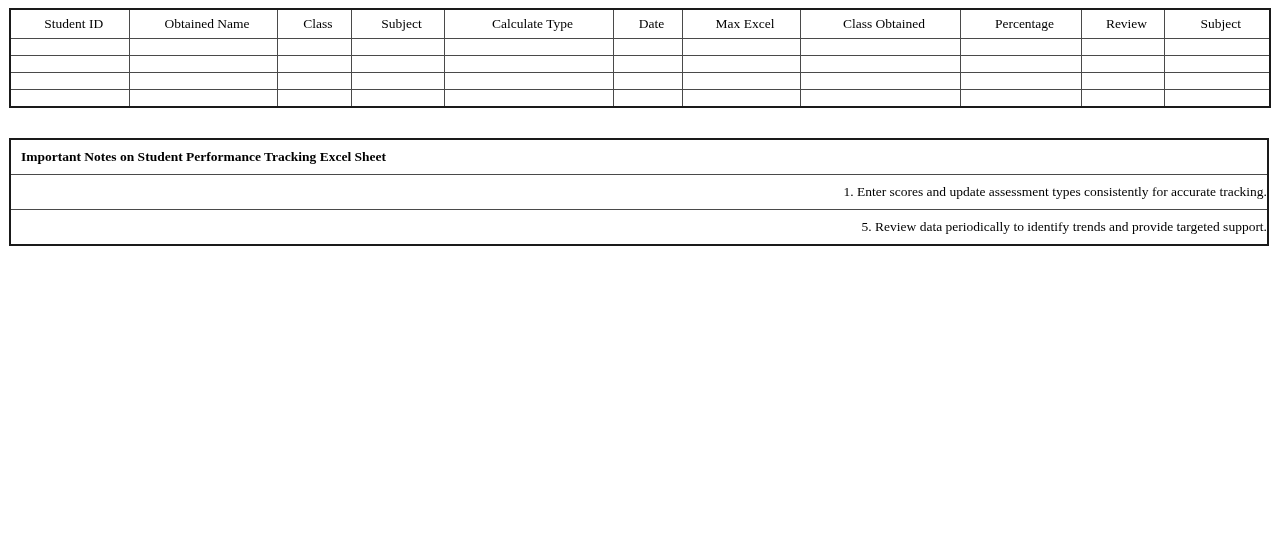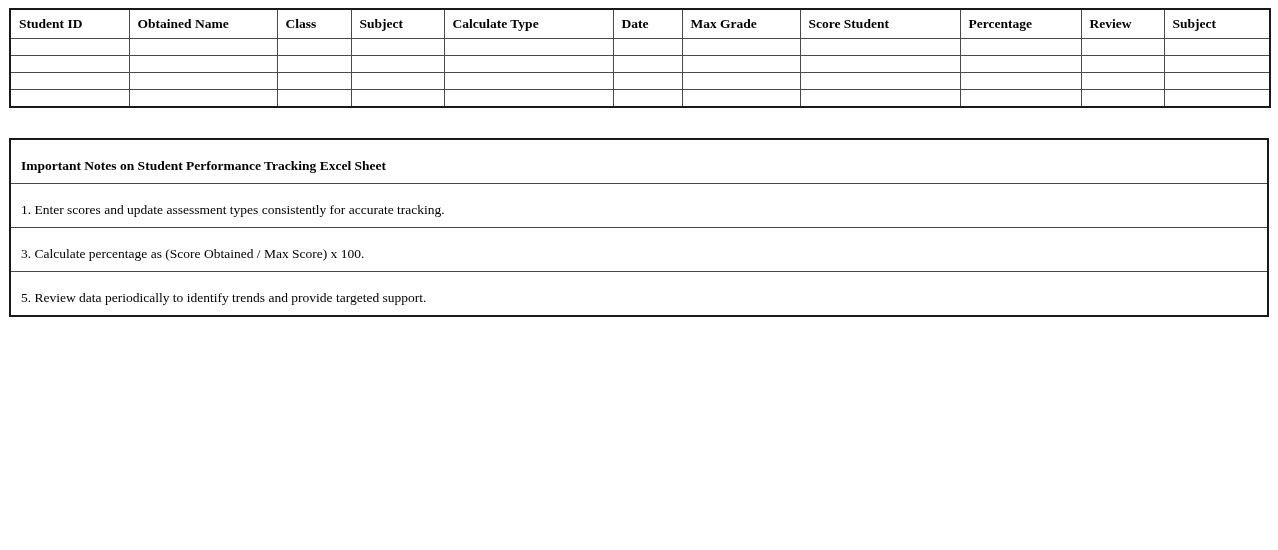--- a/index.html
+++ b/index.html
@@ -39,22 +39,22 @@
   table.tracking-table th,
   table.tracking-table td {
     border: 1px solid #4a4a4a;
     padding: 0;
     margin: 0;
   }
 
   table.tracking-table th {
     height: 28px;
     font-size: 13.5px;
-    font-weight: bold;
-    text-align: left;
+    font-weight: normal;
+    text-align: center;
     vertical-align: middle;
     padding-left: 8px;
     white-space: nowrap;
     background: #ffffff;
   }
 
   table.tracking-table td.data-cell {
     height: 16px;
     background: #ffffff;
   }
@@ -70,33 +70,34 @@
   table.notes-table {
     border-collapse: collapse;
     table-layout: fixed;
     width: 1260px;
     border: 2px solid #1a1a1a;
   }
 
   table.notes-table td {
     border: 1px solid #4a4a4a;
     height: 34px;
-    padding: 9px 0 0 10px;
+    padding: 0 0 0 10px;
     vertical-align: middle;
     font-size: 13.5px;
     background: #ffffff;
     margin-top: 12px;
   }
 
   td.notes-title {
     font-weight: bold;
   }
 
   td.note-line {
     font-weight: normal;
+    text-align: right;
   }
 </style>
 </head>
 <body>
 
 <div class="page">
 
   <div class="tracking-table-wrap">
     <table class="tracking-table">
       <colgroup>
@@ -113,22 +114,22 @@
         <col style="width:106px">
       </colgroup>
       <thead>
         <tr>
           <th>Student ID</th>
           <th>Obtained Name</th>
           <th>Class</th>
           <th>Subject</th>
           <th>Calculate Type</th>
           <th>Date</th>
-          <th>Max Grade</th>
-          <th>Score Student</th>
+          <th>Max Excel</th>
+          <th>Class Obtained</th>
           <th>Percentage</th>
           <th>Review</th>
           <th>Subject</th>
         </tr>
       </thead>
       <tbody>
         <tr>
           <td class="data-cell"></td>
           <td class="data-cell"></td>
           <td class="data-cell"></td>
@@ -187,22 +188,19 @@
   <div class="notes-wrap">
     <table class="notes-table">
       <tbody>
         <tr>
           <td class="notes-title">Important Notes on Student Performance Tracking Excel Sheet</td>
         </tr>
         <tr>
           <td class="note-line">1. Enter scores and update assessment types consistently for accurate tracking.</td>
         </tr>
         <tr>
-          <td class="note-line">3. Calculate percentage as (Score Obtained / Max Score) x 100.</td>
-        </tr>
-        <tr>
           <td class="note-line">5. Review data periodically to identify trends and provide targeted support.</td>
         </tr>
       </tbody>
     </table>
   </div>
 
 </div>
 
 </body></html>

